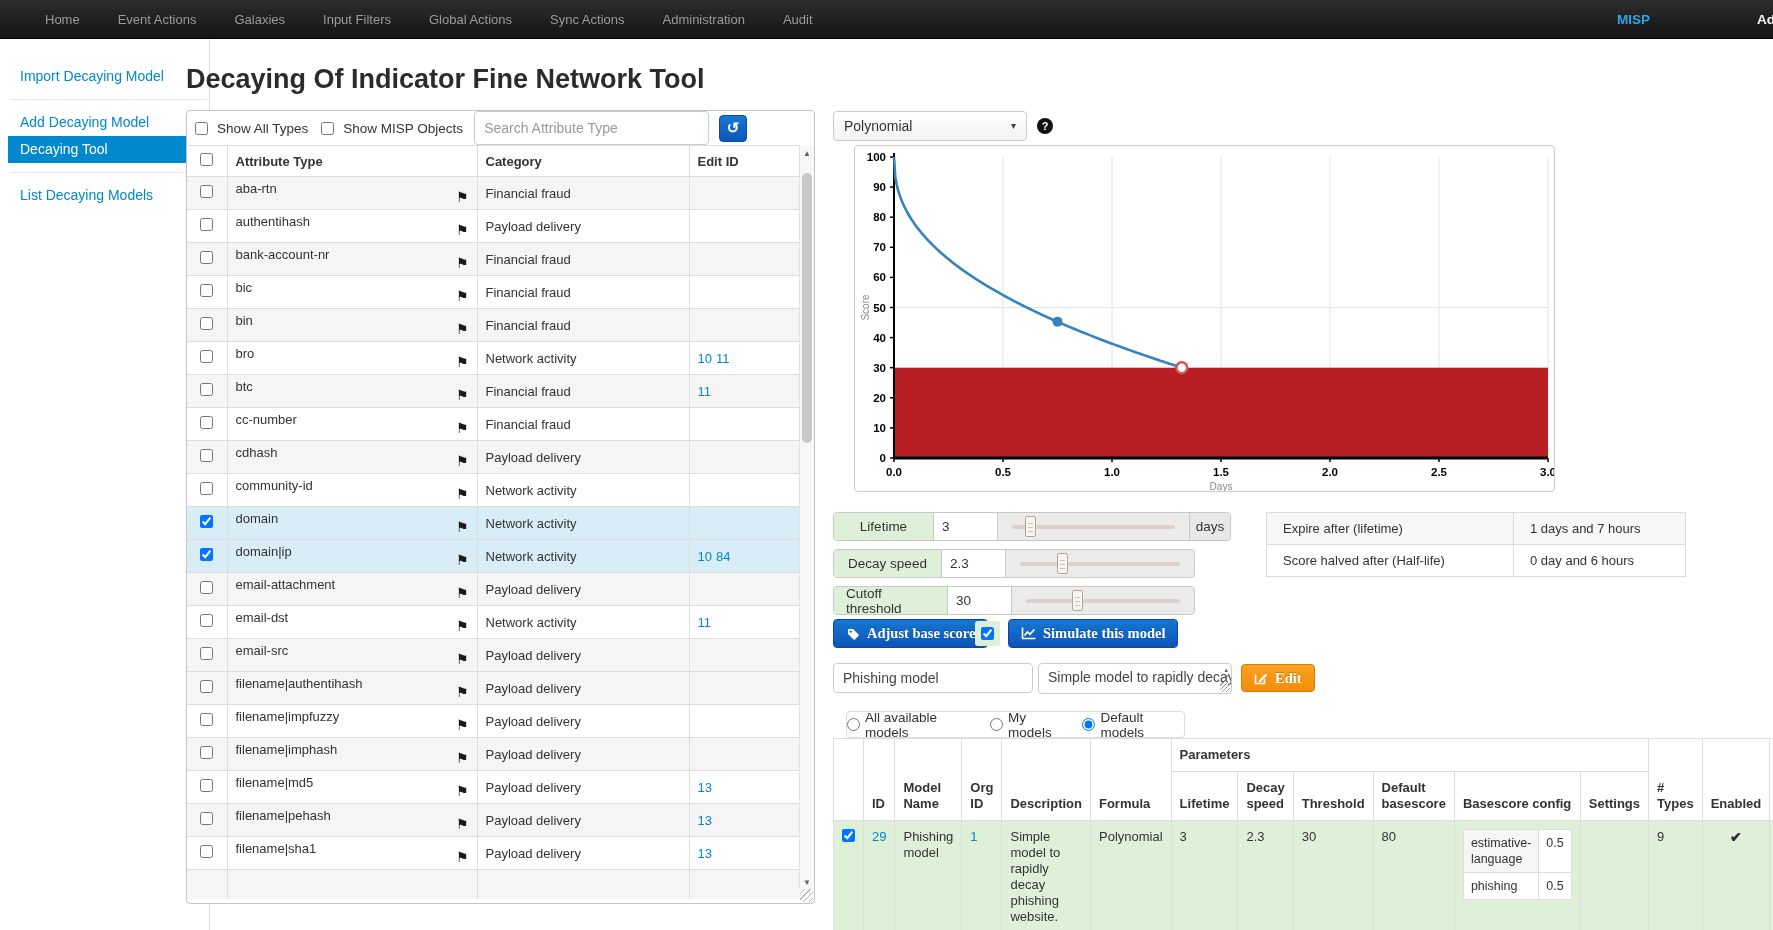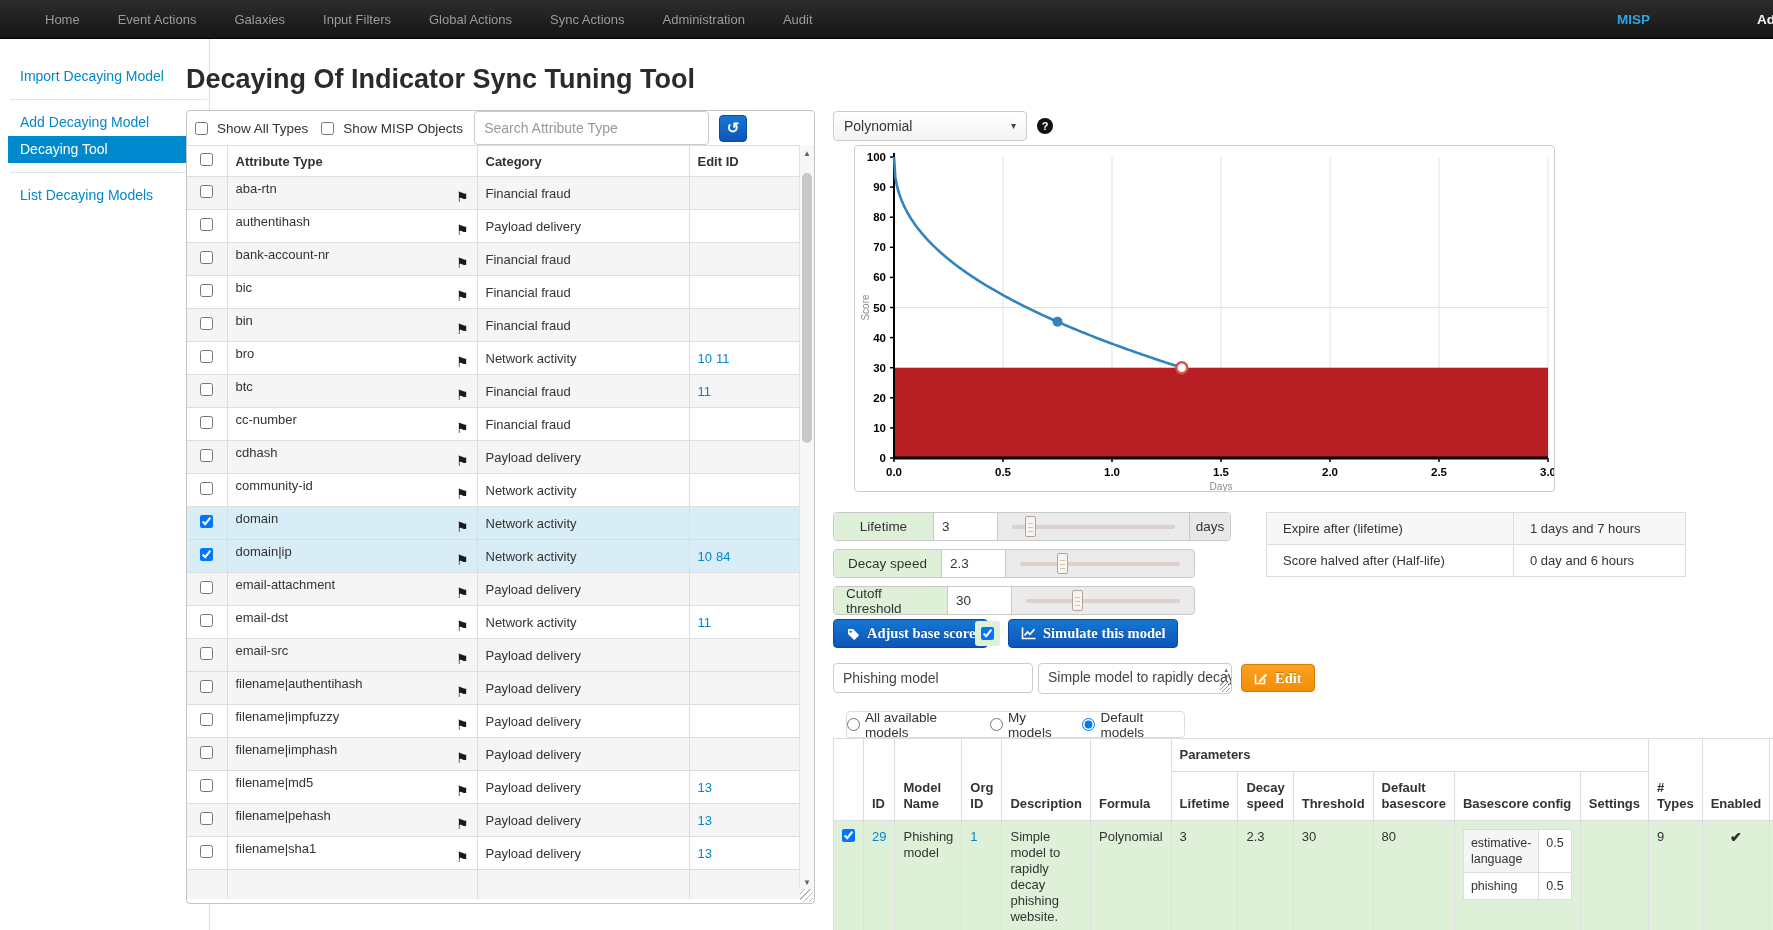--- a/index.html
+++ b/index.html
@@ -162,21 +162,21 @@
 
 <div class="sidebar" id="sidebar-list">
     <a class="side-item">Import Decaying Model</a>
     <div class="side-divider"></div>
     <a class="side-item">Add Decaying Model</a>
     <a class="side-item active">Decaying Tool</a>
     <div class="side-divider"></div>
     <a class="side-item">List Decaying Models</a>
   </div>
 
-<div class="page-title">Decaying Of Indicator Sync Tuning Tool</div>
+<div class="page-title">Decaying Of Indicator Fine Network Tool</div>
 
 <div class="attr-panel">
   <div class="attr-controls">
     <input type="checkbox" id="cb-all-types" style="">
     <label for="cb-all-types">Show All Types</label>
     <input type="checkbox" id="cb-misp-obj" style="">
     <label for="cb-misp-obj">Show MISP Objects</label>
     <input class="search-input" placeholder="Search Attribute Type" style="">
     <button class="refresh-btn"><span>↺</span></button>
   </div>

